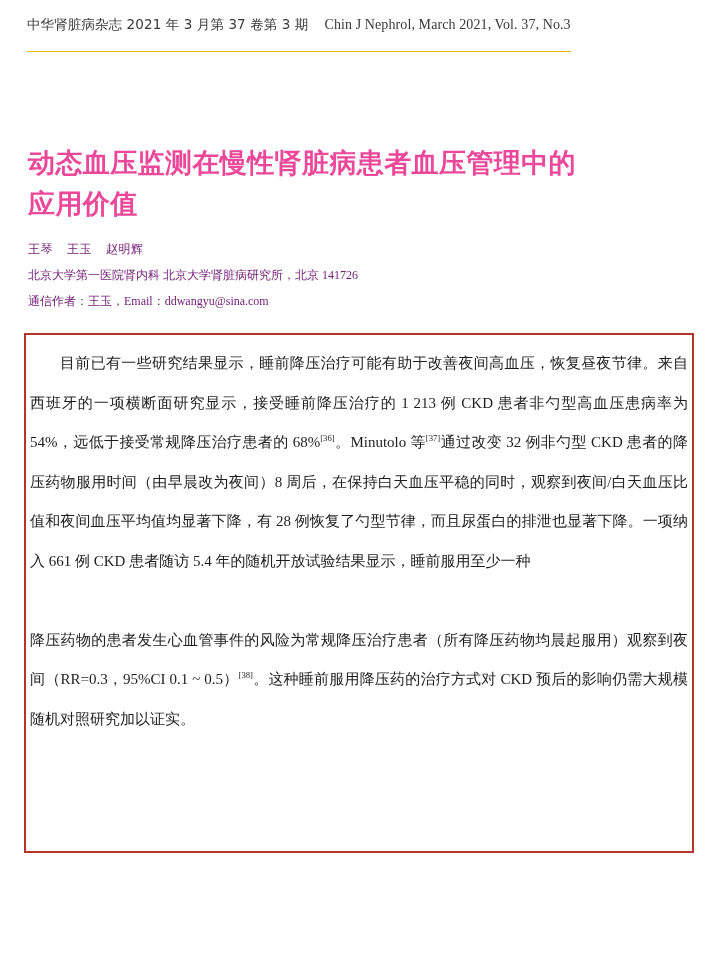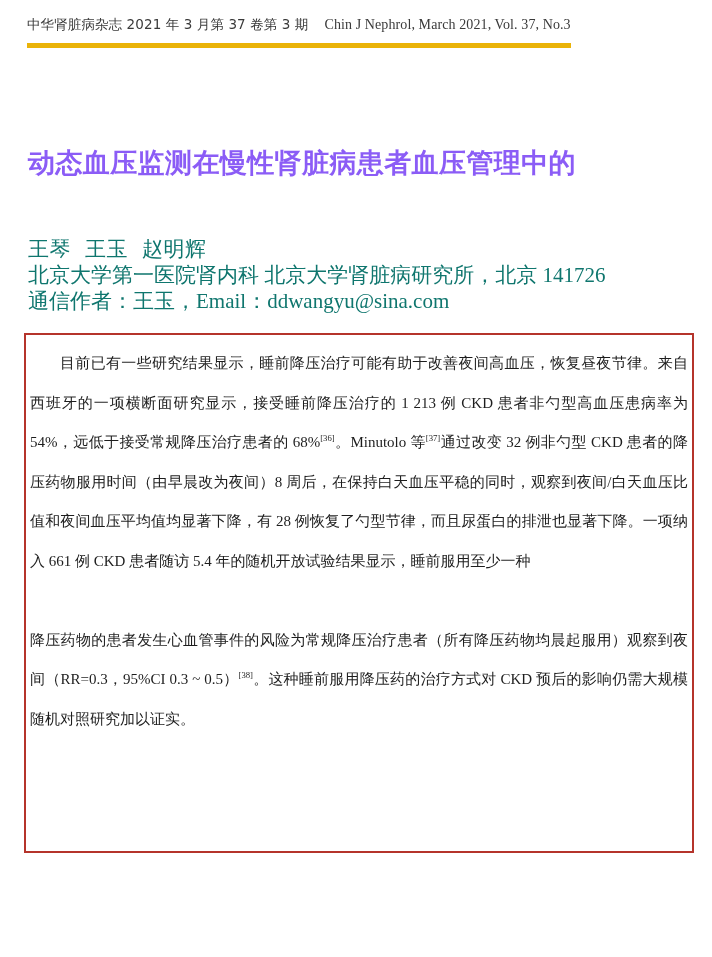--- a/index.html
+++ b/index.html
@@ -23,50 +23,50 @@
     top: 14px;
     width: 600px;
     font-size: 14.5px;
     line-height: 20px;
     color: #3a3a3a;
     white-space: nowrap;
     letter-spacing: 0.1px;
   }
   #journal-header .hdr-inner {
     display: inline-block;
-    border-bottom: 5px solid #eab308;
-    padding-bottom: 8px;
+    border-bottom: 1px solid #eab308;
+    padding-bottom: 16px;
   }
   .hdr-cn { font-family: "DejaVu Sans", "Liberation Sans", sans-serif; font-size: 13.5px; }
   .hdr-gap { display: inline-block; width: 16px; }
   .hdr-en { font-family: "Liberation Serif", "DejaVu Serif", serif; font-size: 14px; }
 
   
   #article-title {
     position: absolute;
     left: 28px;
     top: 124px;
     width: 640px;
     font-family: "DejaVu Sans", "Liberation Sans", sans-serif;
     font-weight: bold;
     font-size: 27px;
     line-height: 41px;
-    color: #8b5cf6;
+    color: #ec4899;
     letter-spacing: 0.4px;
   }
 
   
   #byline-block {
     position: absolute;
     left: 28px;
     top: 236px;
     width: 650px;
-    font-size: 21px;
+    font-size: 12px;
     line-height: 26px;
-    color: #0f766e;
+    color: #701a75;
   }
   #byline-block .authors {
     letter-spacing: 0.5px;
   }
   #byline-block .authors .name-gap { display: inline-block; width: 14px; }
   #byline-block .affiliation { white-space: nowrap; }
   #byline-block .corresponding { white-space: nowrap; }
   .serif-en { font-family: "Liberation Serif", "DejaVu Serif", serif; }
 
   
@@ -113,31 +113,32 @@
 </style>
 </head>
 <body>
 
 <div id="journal-header">
   <span class="hdr-inner"><span class="hdr-cn">中华肾脏病杂志 2021 年 3 月第 37 卷第 3 期</span><span class="hdr-gap"></span><span class="hdr-en">Chin J Nephrol, March 2021, Vol. 37, No.3</span></span>
 </div>
 
 <h1 id="article-title">
   <span>动态血压监测在慢性肾脏病患者血压管理中的</span><br>
+  <span>应用价值</span>
 </h1>
 
 <div id="byline-block">
   <div class="authors"><span>王琴</span><span class="name-gap"></span><span>王玉</span><span class="name-gap"></span><span>赵明辉</span></div>
   <div class="affiliation">北京大学第一医院肾内科 北京大学肾脏病研究所，北京 141726</div>
   <div class="corresponding"><span>通信作者：王玉，Email：</span><span class="serif-en">ddwangyu@sina.com</span></div>
 </div>
 
 <div id="highlight-box"></div>
 
 <div id="body-column">
 
   <p class="para-indent"><span>目前已有一些研究结果显示，睡前降压治疗可能有助于改善夜间高血压，恢复昼夜节律。来自西班牙的一项横断面研究显示，接受睡前降压治疗的 1 213 例 CKD 患者非勺型高血压患病率为 54%，远低于接受常规降压治疗患者的 68%</span><sup>[36]</sup><span>。Minutolo 等</span><sup>[37]</sup><span>通过改变 32 例非勺型 CKD 患者的降压药物服用时间（由早晨改为夜间）8 周后，在保持白天血压平稳的同时，观察到夜间/白天血压比值和夜间血压平均值均显著下降，有 28 例恢复了勺型节律，而且尿蛋白的排泄也显著下降。一项纳入 661 例 CKD 患者随访 5.4 年的随机开放试验结果显示，睡前服用至少一种</span></p>
 
   <div class="blank-line"></div>
 
-  <p><span>降压药物的患者发生心血管事件的风险为常规降压治疗患者（所有降压药物均晨起服用）观察到夜间（</span><span class="ital">RR</span><span class="num">=0.3，95%</span><span class="ital">CI</span><span class="num"> 0.3 ~ 0.5）</span><sup>[38]</sup><span>。这种睡前服用降压药的治疗方式对 CKD 预后的影响仍需大规模随机对照研究加以证实。</span></p>
+  <p><span>降压药物的患者发生心血管事件的风险为常规降压治疗患者（所有降压药物均晨起服用）观察到夜间（</span><span class="ital">RR</span><span class="num">=0.3，95%</span><span class="ital">CI</span><span class="num"> 0.1 ~ 0.5）</span><sup>[38]</sup><span>。这种睡前服用降压药的治疗方式对 CKD 预后的影响仍需大规模随机对照研究加以证实。</span></p>
 
 </div>
 
 </body></html>

